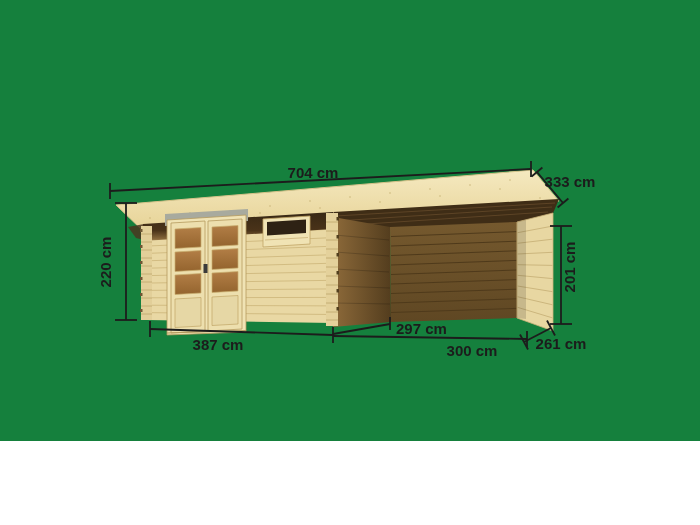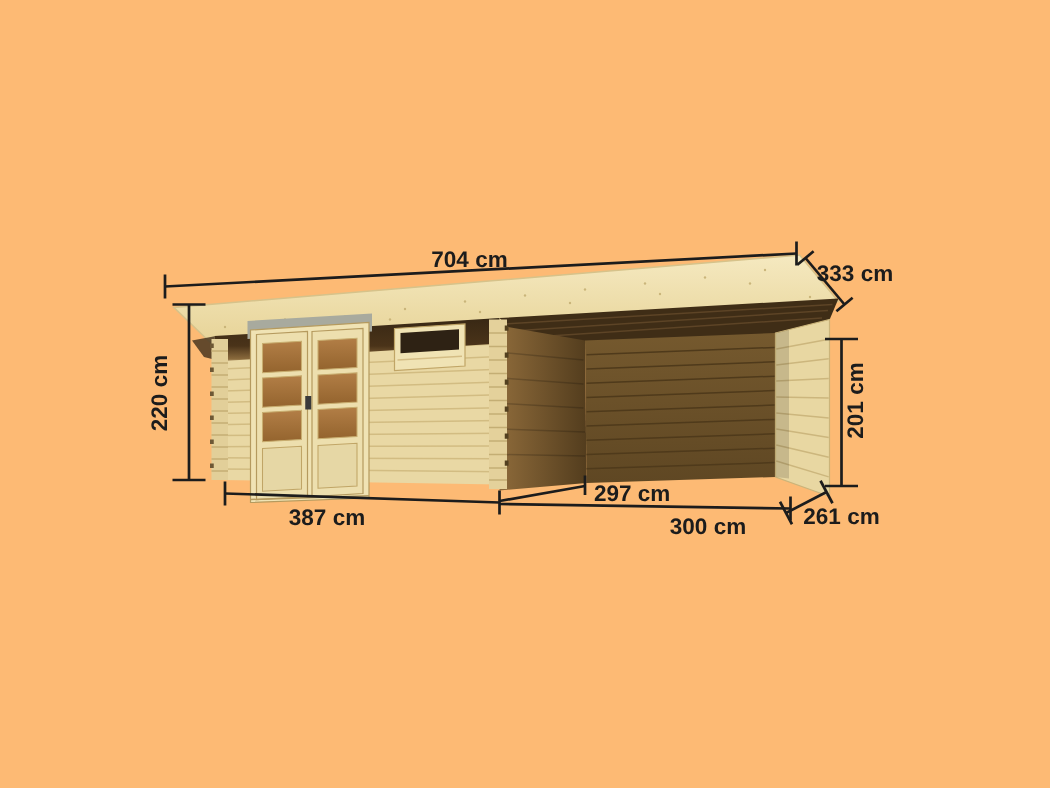--- a/index.html
+++ b/index.html
@@ -1,16 +1,16 @@
 <!DOCTYPE html>
 <html><head>
 <meta charset="utf-8">
 <style>
   html,body{margin:0;padding:0;background:#ffffff;}
-  .canvas{position:relative;width:700px;height:525px;background:#fdba74;overflow:hidden;
+  .canvas{position:relative;width:700px;height:441px;background:#15803d;overflow:hidden;
           font-family:"Liberation Sans", sans-serif;}
   svg{display:block;}
   .dim-text{font-family:"Liberation Sans", sans-serif;font-size:15px;font-weight:700;fill:#1c1c1c;}
 </style>
 </head>
 <body>
 
 <div class="canvas">
 <svg width="700" height="525" viewBox="0 0 700 525">
   <defs>

